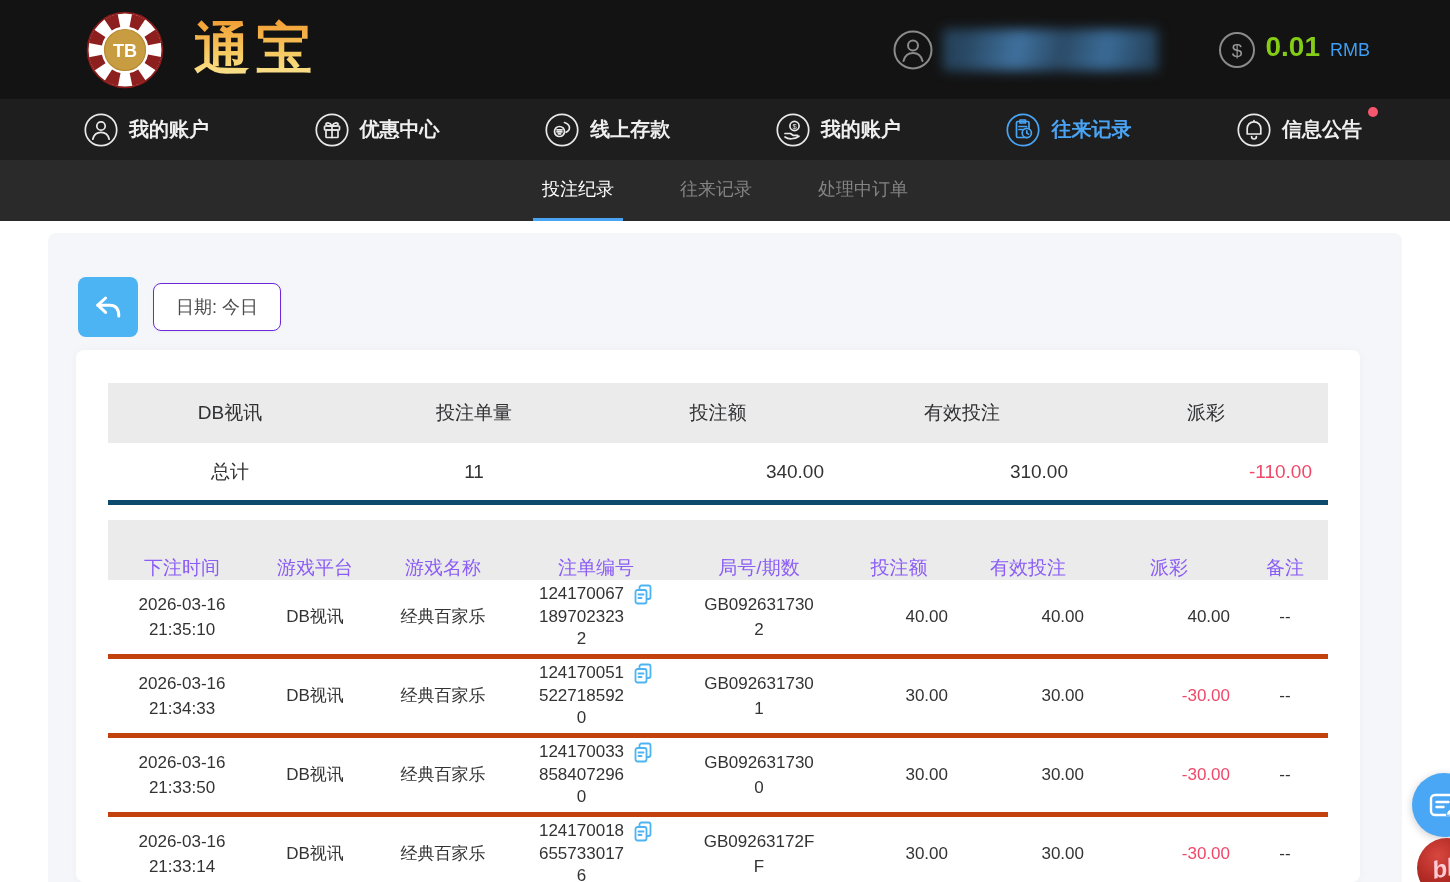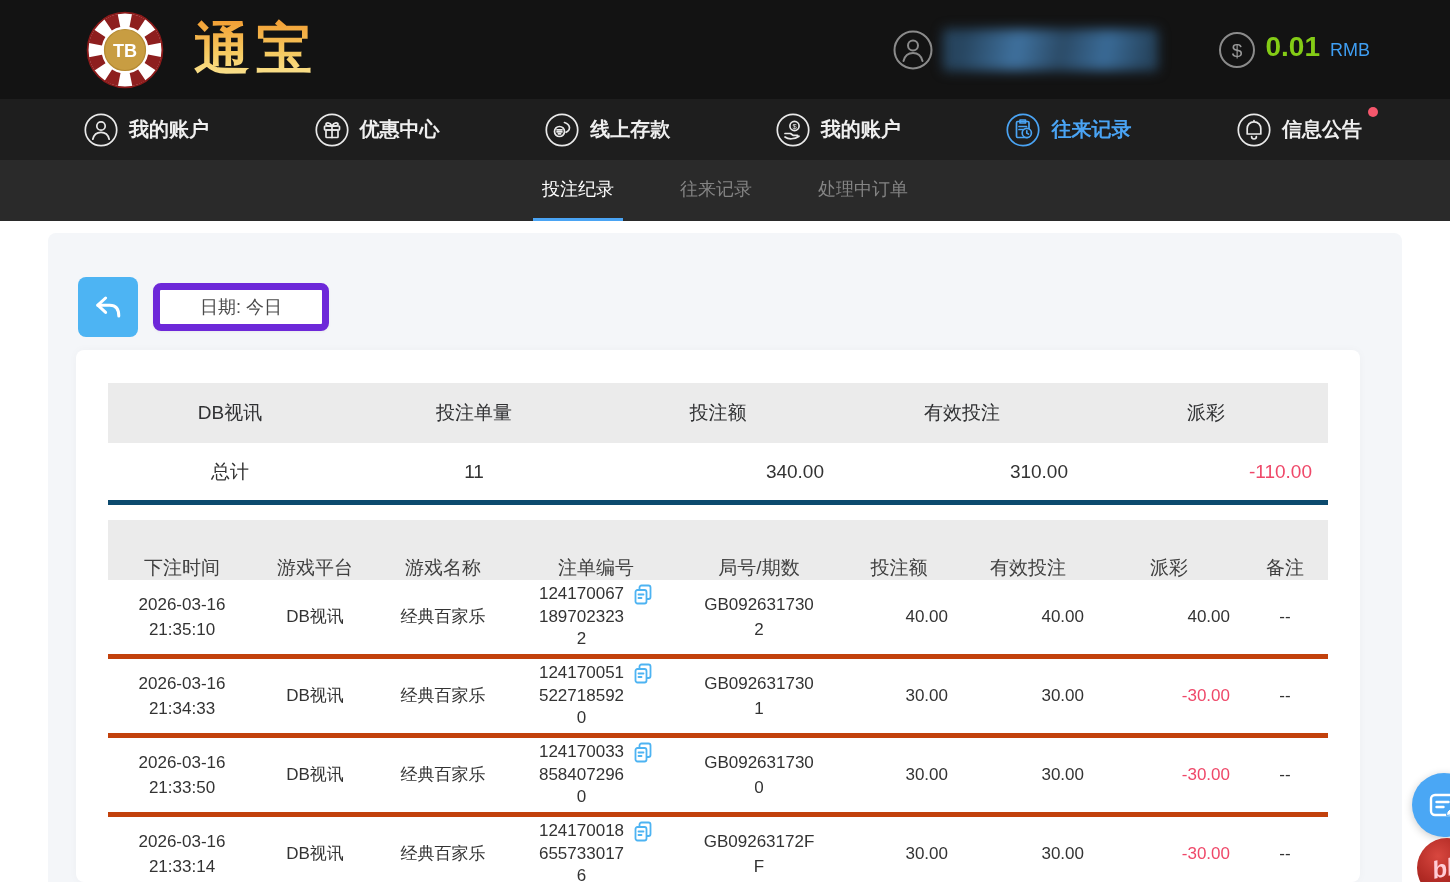--- a/index.html
+++ b/index.html
@@ -43,39 +43,39 @@
   .tab { font-size:18px; color:#848484; display:flex; align-items:center; padding:0 9px;
     border-bottom:3px solid transparent; cursor:pointer; }
   .tab.active { color:#fff; border-bottom-color:#4aa4f4; }
 
   
   .gray-card { position:absolute; left:48px; top:233px; width:1354px; height:649px;
     background:#f4f6f9; border-radius:8px 8px 0 0; }
   .back-btn { position:absolute; left:30px; top:44px; width:60px; height:60px; border-radius:8px;
     background:#4db4f3; display:flex; align-items:center; justify-content:center; cursor:pointer; }
   .date-btn { position:absolute; left:105px; top:50px; height:48px; background:#fff;
-    border:7px solid #6d28d9; border-radius:8px; font-size:18px; color:#4a4a4a;
-    display:flex; align-items:center; padding:0 40px; cursor:pointer;
+    border:1px solid #6d28d9; border-radius:8px; font-size:18px; color:#4a4a4a;
+    display:flex; align-items:center; padding:0 22px; cursor:pointer;
     box-shadow:0 1px 3px rgba(0,0,0,0.05); }
   .white-card { position:absolute; left:28px; top:117px; width:1284px; height:532px; background:#fff;
     border-radius:8px; padding:33px 32px 0 32px; box-shadow:0 0 10px rgba(0,0,0,0.03); }
 
   
   .sum-header { display:flex; height:60px; background:#ebebeb; }
   .sum-header .sc { width:244px; display:flex; align-items:center; justify-content:center;
     font-size:19px; color:#303133; }
   .sum-row { display:flex; height:62px; border-bottom:5px solid #0c4a6e; background:#fff; }
   .sum-row .sc { width:244px; display:flex; align-items:center; justify-content:center;
     font-size:19px; color:#333; }
   .sum-row .sc.num { justify-content:flex-end; padding-right:16px; }
 
   
   .det-header { display:flex; height:60px; background:#ebebeb; margin-top:15px; }
   .det-header > div { display:flex; align-items:center; justify-content:center;
-    font-size:19px; color:#404040;margin-top:36px; }
+    font-size:19px; color:#8b5cf6;margin-top:36px; }
   .det-row { display:flex; height:79px; border-bottom:5px solid #c2410c; background:#fff; }
   .det-row > div { display:flex; align-items:center; justify-content:center;
     font-size:17px; color:#333; text-align:center; line-height:1.5; }
   .det-row > div.num { justify-content:flex-end; padding-right:12px; }
   .dc1{width:148px} .dc2{width:118px} .dc3{width:138px} .dc4{width:168px}
   .dc5{width:158px} .dc6{width:122px} .dc7{width:136px} .dc8{width:146px} .dc9{flex:1}
   .time-cell span { display:inline-block; width:112px; }
   .betid-wrap { display:flex; align-items:flex-start; gap:6px; }
   .betid-text { display:inline-block; width:88px; word-break:break-all; line-height:1.35; }
   .round-text { display:inline-block; width:114px; word-break:break-all; line-height:1.5; }

